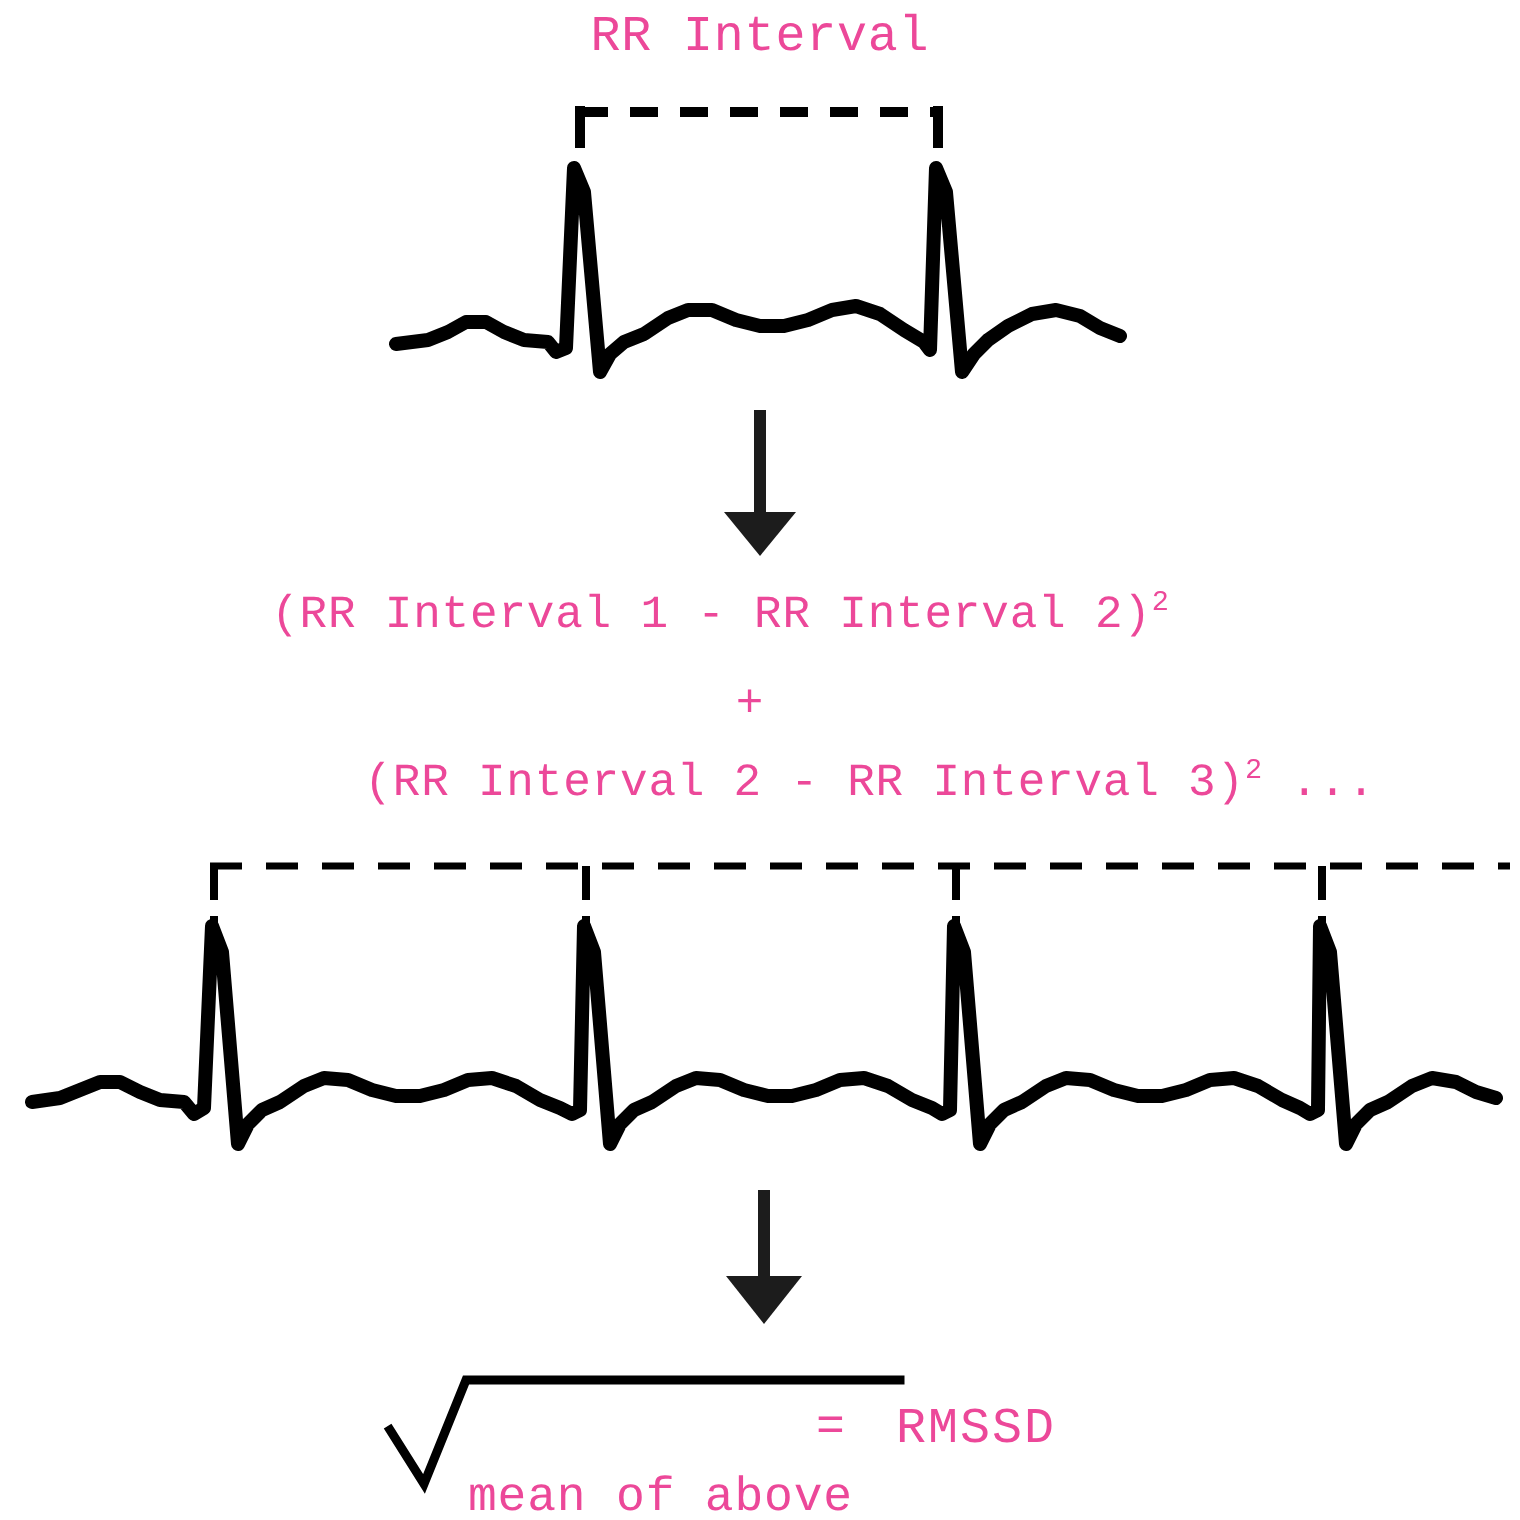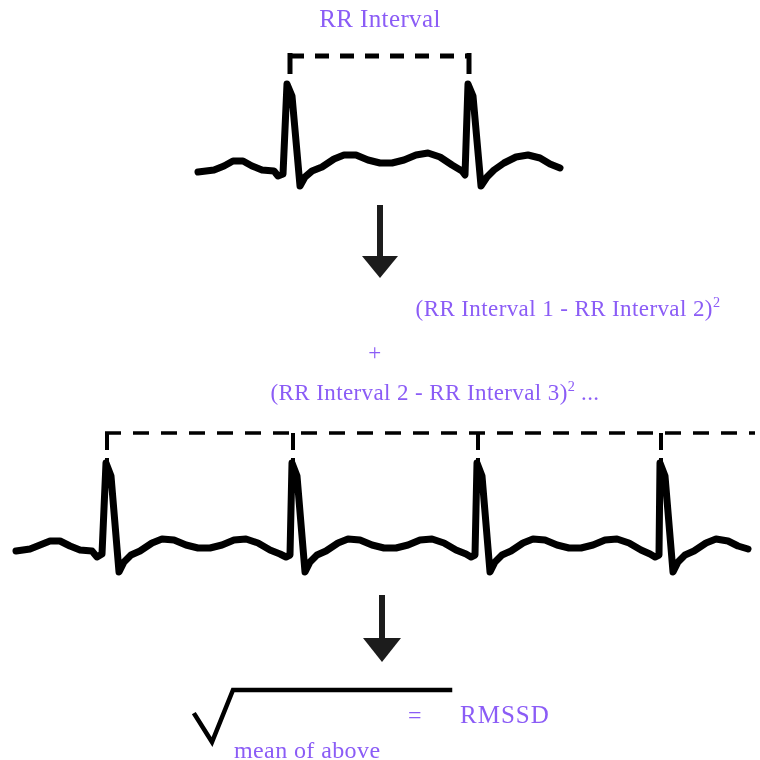--- a/index.html
+++ b/index.html
@@ -21,38 +21,38 @@
   #diagram-svg {
     position: absolute;
     left: 0;
     top: 0;
     width: 760px;
     height: 760px;
     display: block;
   }
   .lbl {
     position: absolute;
-    color: #8b5cf6;
-    font-family: Liberation Serif, serif;
+    color: #ec4899;
+    font-family: Liberation Mono, monospace;
     white-space: pre;
     line-height: 1;
     letter-spacing: 0.4px;
   }
   #title-rr-interval {
     left: 0;
     top: 6px;
     width: 760px;
     text-align: center;
     font-size: 25px;
   }
   #formula-line-1 {
     left: 0;
     top: 295px;
     width: 760px;
-    text-align: right;
+    text-align: center;
     font-size: 23px;
     padding-right: 40px;
     box-sizing: border-box;
   }
   #formula-plus {
     left: 0;
     top: 341px;
     width: 760px;
     text-align: center;
     font-size: 23px;
@@ -77,21 +77,21 @@
     left: 234px;
     top: 738px;
     font-size: 24px;
   }
   #result-equals {
     left: 408px;
     top: 703px;
     font-size: 24px;
   }
   #result-rmssd {
-    left: 460px;
+    left: 448px;
     top: 702px;
     font-size: 25px;
     letter-spacing: 1px;
   }
 </style>
 </head>
 <body>
 
 <div id="diagram-root">
 

